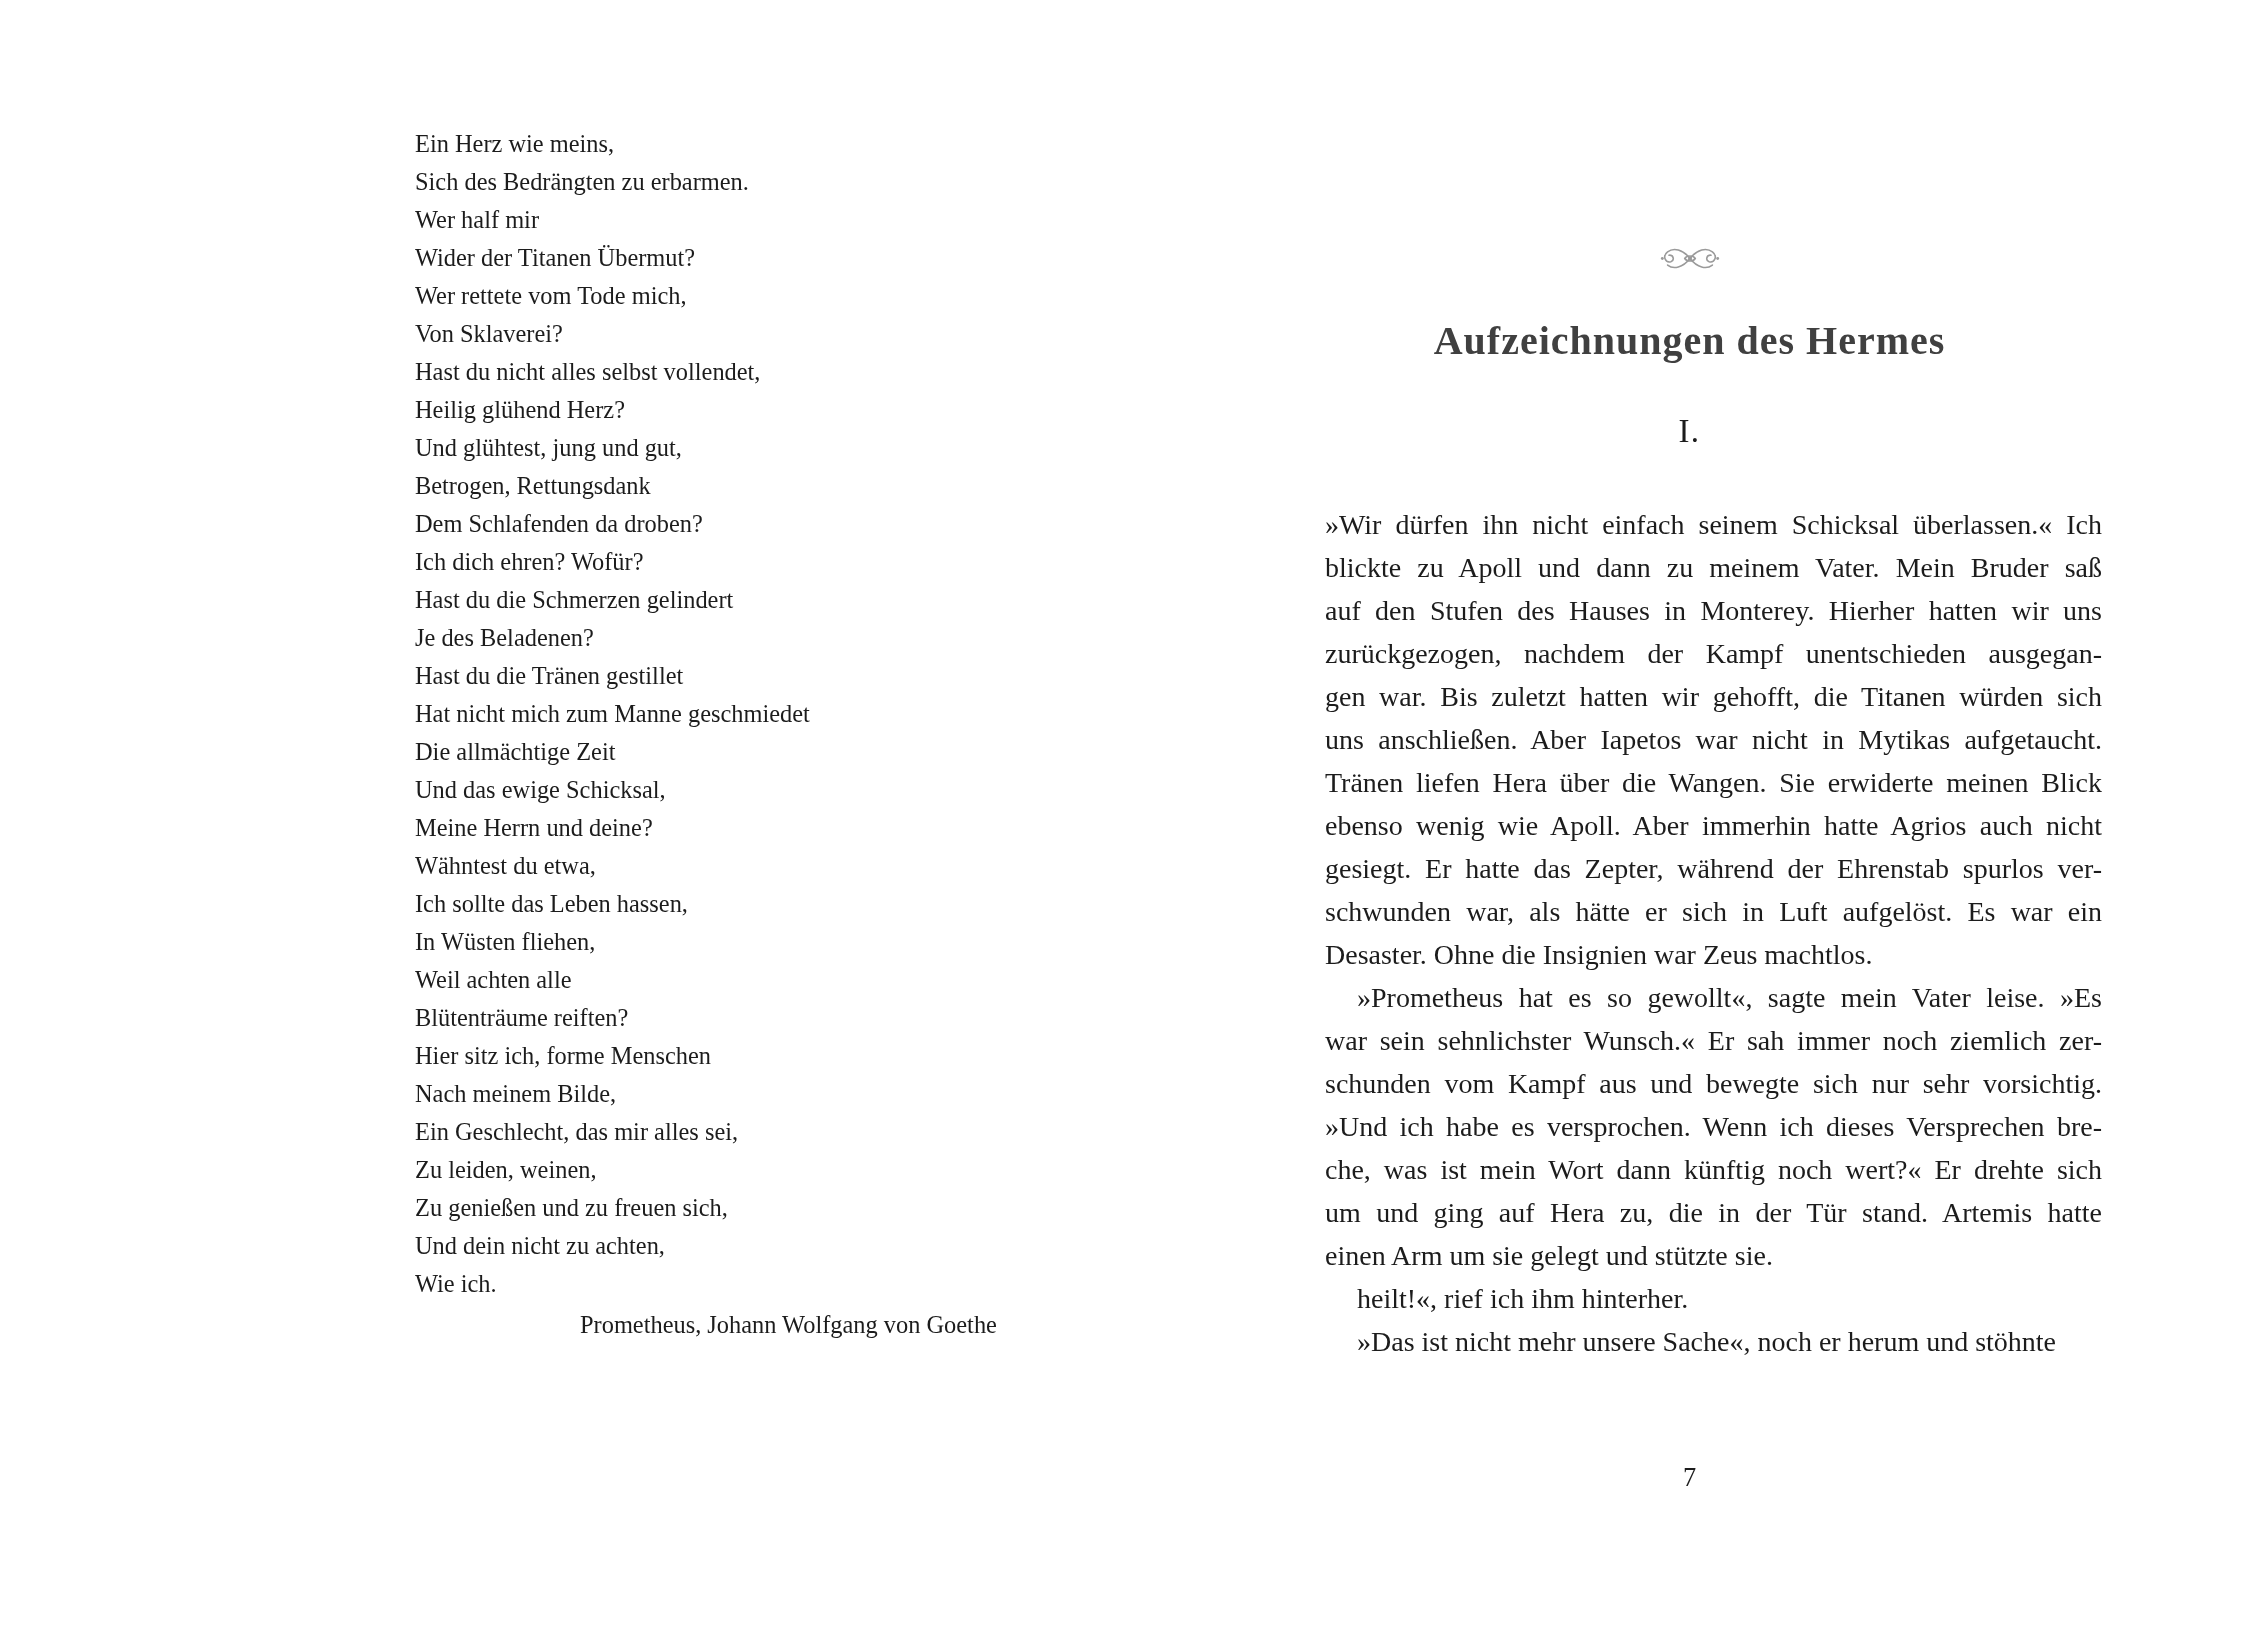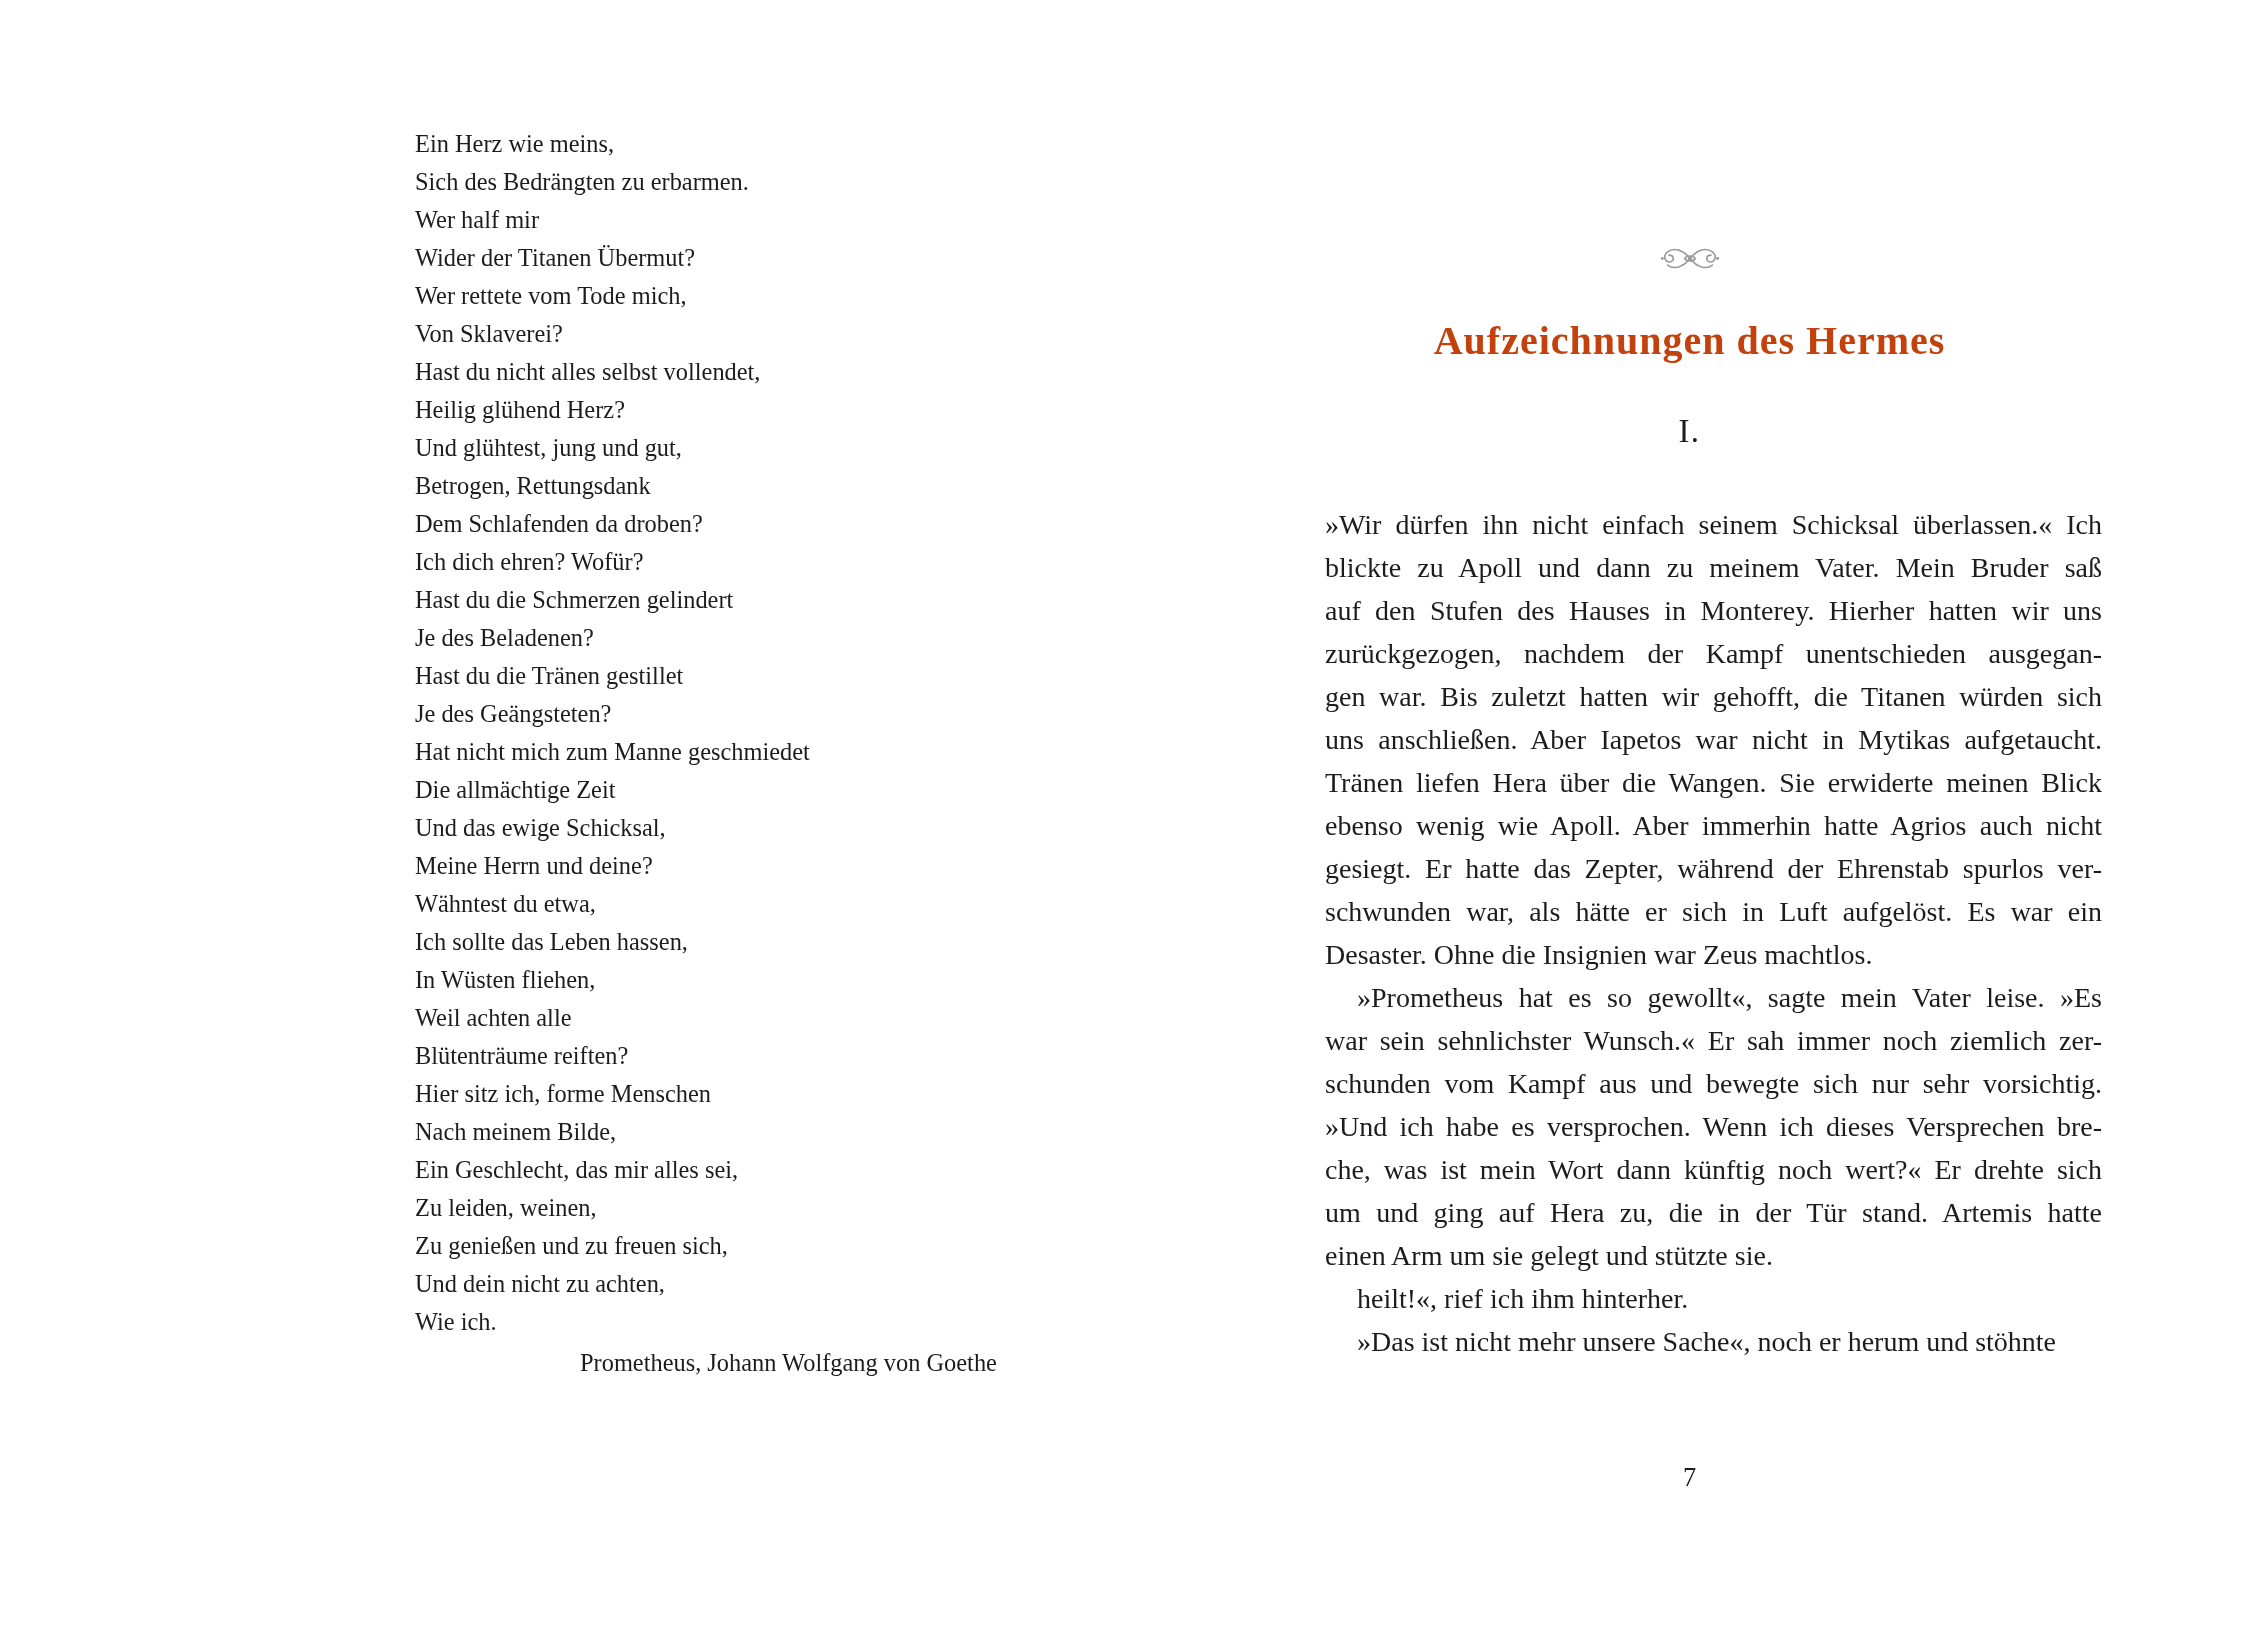--- a/index.html
+++ b/index.html
@@ -47,21 +47,21 @@
     height: 32px;
   }
   .ornament svg { display: inline-block; vertical-align: top; }
   .chapter-title {
     margin-top: 42px;
     text-align: center;
     font-size: 40px;
     line-height: 46px;
     font-weight: bold;
     letter-spacing: 1px;
-    color: #c2410c;
+    color: #404040;
   }
   .chapter-number {
     margin-top: 48px;
     text-align: center;
     font-size: 33px;
     line-height: 38px;
     letter-spacing: 1.3px;
   }
   .prose { margin-top: 53px; margin-left: 48px; }
   .prose-line {
@@ -100,21 +100,20 @@
         <div class="poem-line">Von Sklaverei?</div>
         <div class="poem-line">Hast du nicht alles selbst vollendet,</div>
         <div class="poem-line">Heilig glühend Herz?</div>
         <div class="poem-line">Und glühtest, jung und gut,</div>
         <div class="poem-line">Betrogen, Rettungsdank</div>
         <div class="poem-line">Dem Schlafenden da droben?</div>
         <div class="poem-line">Ich dich ehren? Wofür?</div>
         <div class="poem-line">Hast du die Schmerzen gelindert</div>
         <div class="poem-line">Je des Beladenen?</div>
         <div class="poem-line">Hast du die Tränen gestillet</div>
-        <div class="poem-line">Je des Geängsteten?</div>
         <div class="poem-line">Hat nicht mich zum Manne geschmiedet</div>
         <div class="poem-line">Die allmächtige Zeit</div>
         <div class="poem-line">Und das ewige Schicksal,</div>
         <div class="poem-line">Meine Herrn und deine?</div>
         <div class="poem-line">Wähntest du etwa,</div>
         <div class="poem-line">Ich sollte das Leben hassen,</div>
         <div class="poem-line">In Wüsten fliehen,</div>
         <div class="poem-line">Weil achten alle</div>
         <div class="poem-line">Blütenträume reiften?</div>
         <div class="poem-line">Hier sitz ich, forme Menschen</div>

